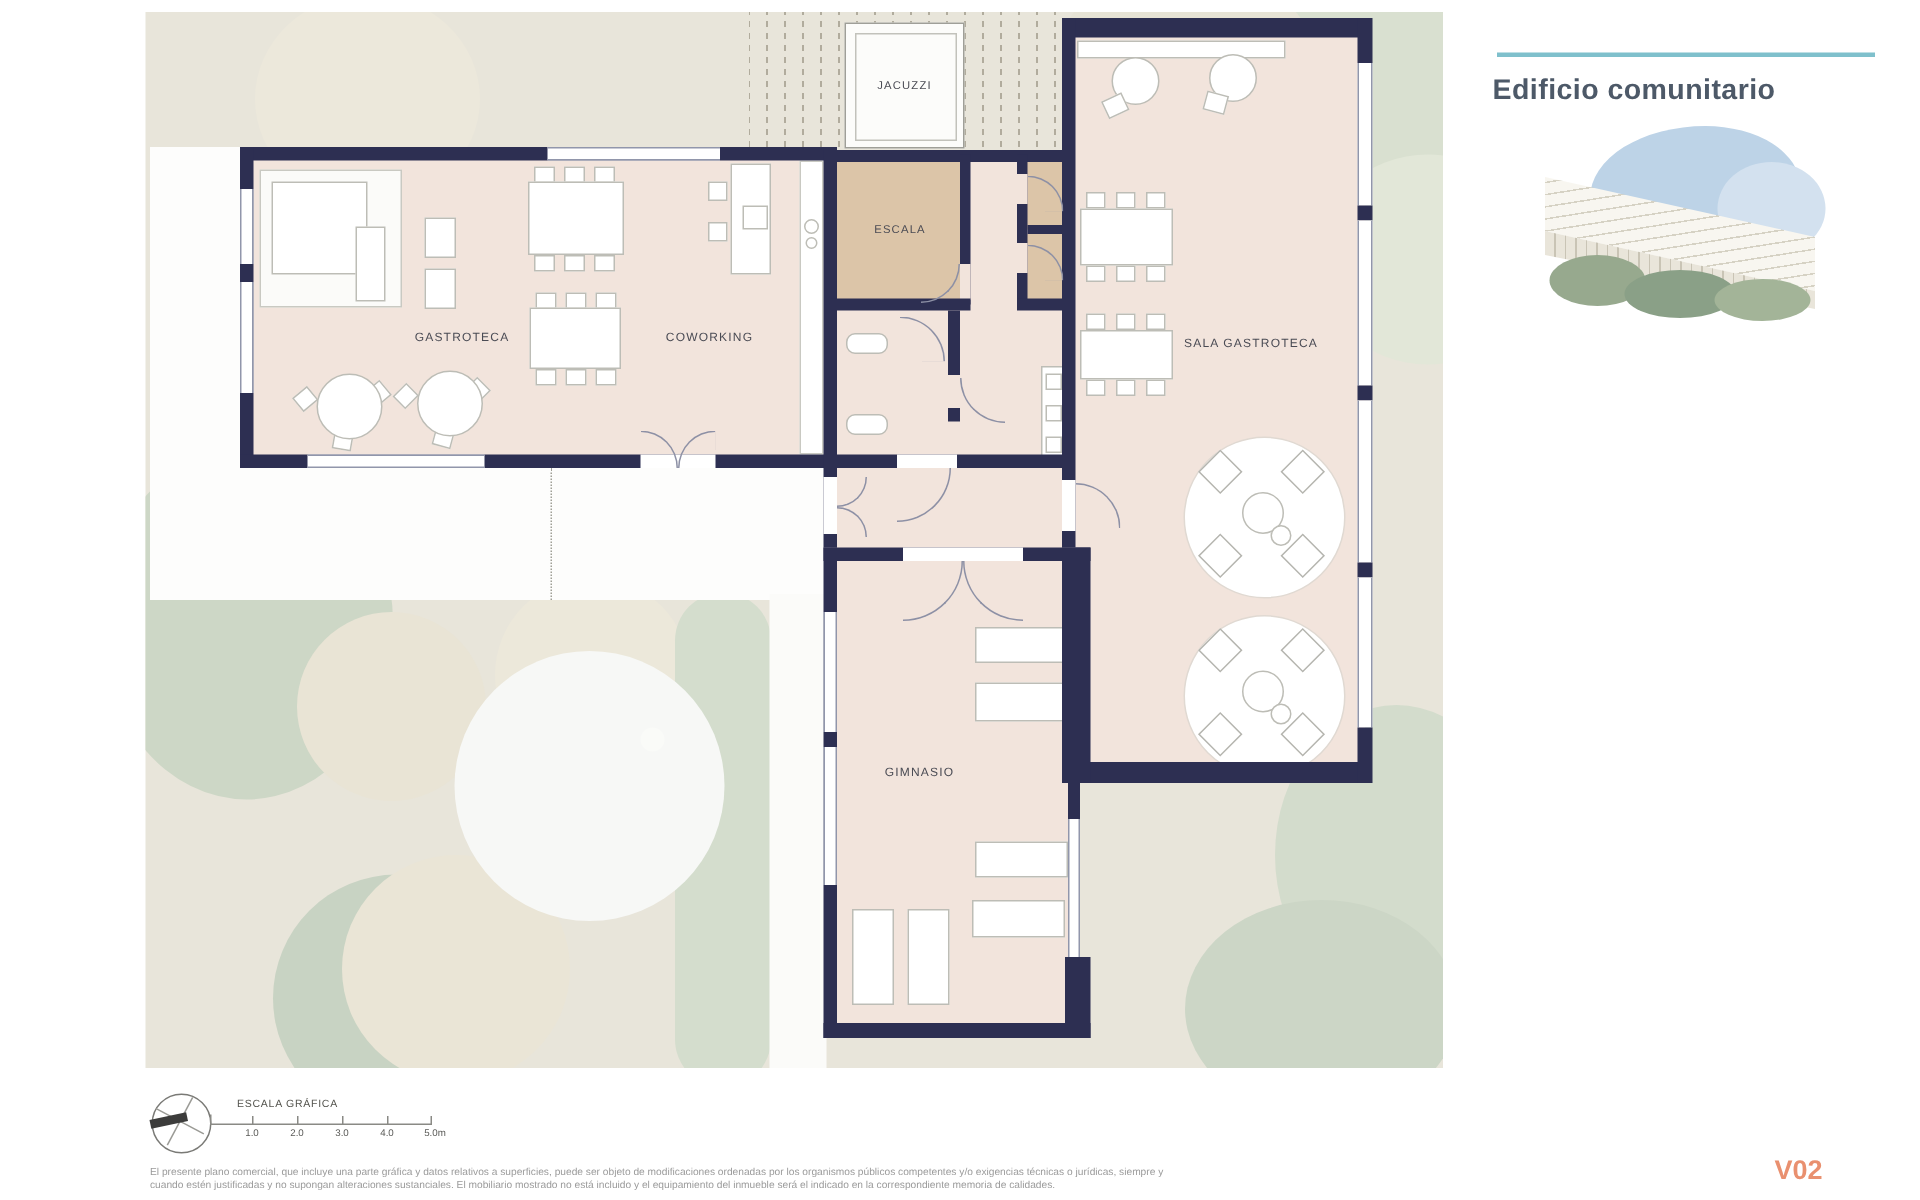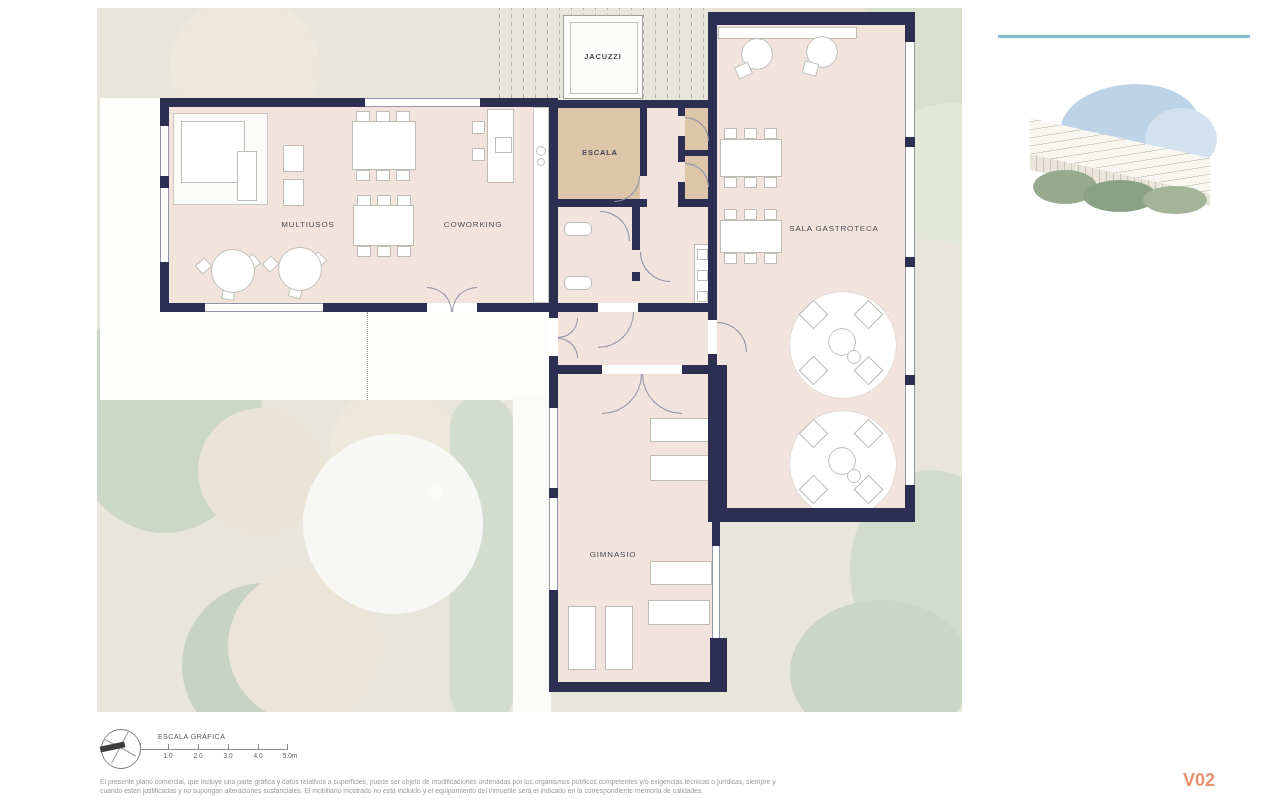--- a/index.html
+++ b/index.html
@@ -12,21 +12,21 @@
   .gap{position:absolute;background:#fff;}
   .fill{position:absolute;}
   .f{position:absolute;background:#fff;border:1px solid #bdbdb6;box-sizing:border-box;}
   .fc{border-radius:50%;}
   .arc{position:absolute;border:0 solid #8d90a5;box-sizing:border-box;background:transparent;}
   .a1{border-radius:100% 0 0 0;border-width:1px 0 0 1px;}
   .a2{border-radius:0 100% 0 0;border-width:1px 1px 0 0;}
   .a3{border-radius:0 0 100% 0;border-width:0 1px 1px 0;}
   .a4{border-radius:0 0 0 100%;border-width:0 0 1px 1px;}
   .rlabel{position:absolute;transform:translateX(-50%);font-size:8px;letter-spacing:.8px;color:#4a4b54;white-space:nowrap;}
-  .rlabel.sm{font-size:7.5px;font-weight:bold;}
+  .rlabel.sm{font-size:7.5px;}
   .deck{position:absolute;background:
     repeating-linear-gradient(0deg,#e8e5da 0 4px,transparent 4px 8px),
     repeating-linear-gradient(90deg,transparent 0 11px,#b1ac9d 11px 12px),
     #e8e5da;}
   .tick{position:absolute;width:1px;height:6px;background:#8a8a85;}
   .ticklab{position:absolute;transform:translateX(-50%);font-size:6.5px;color:#5a5a57;}
   .scaleline{position:absolute;height:1px;background:#8a8a85;}
   .disc{font-size:6.8px;line-height:8.6px;color:#9b9b9b;}
 </style>
 </head>
@@ -223,24 +223,24 @@
   <div class="door-arc arc a4" style="left:640px;top:252px;width:30px;height:30px;"></div>
   <div class="door-arc arc a3" style="left:598px;top:312px;width:36px;height:36px;"></div>
   <div class="door-arc arc a3" style="left:558px;top:318px;width:20px;height:20px;"></div>
   <div class="door-arc arc a2" style="left:558px;top:338px;width:20px;height:20px;"></div>
   <div class="door-arc arc a2" style="left:717px;top:322px;width:30px;height:30px;"></div>
   <div class="door-arc arc a3" style="left:602px;top:374px;width:40px;height:40px;"></div>
   <div class="door-arc arc a4" style="left:642px;top:374px;width:40px;height:40px;"></div>
 
   <div class="rlabel sm" style="left:603px;top:52px;">JACUZZI</div>
   <div class="rlabel sm" style="left:600px;top:148px;">ESCALA</div>
-  <div class="rlabel" style="left:308px;top:220px;">MULTIUSOS</div>
+  <div class="rlabel" style="left:308px;top:220px;">GASTROTECA</div>
   <div class="rlabel" style="left:473px;top:220px;">COWORKING</div>
   <div class="rlabel" style="left:834px;top:224px;">SALA GASTROTECA</div>
-  <div class="rlabel" style="left:613px;top:510px;margin-top:40px;">GIMNASIO</div>
+  <div class="rlabel" style="left:613px;top:510px;">GIMNASIO</div>
 
   <div class="compass fill" style="left:101px;top:729px;width:38px;height:38px;border:1px solid #7a7a76;border-radius:50%;"></div>
   <div class="compass-line fill" style="left:102px;top:747px;width:36px;height:1px;background:#9a9a95;transform:rotate(28deg);"></div>
   <div class="compass-line fill" style="left:102px;top:747px;width:36px;height:1px;background:#9a9a95;transform:rotate(118deg);"></div>
   <div class="compass-needle fill" style="left:100px;top:744px;width:25px;height:6px;background:#3c3c3b;transform:rotate(-12deg);"></div>
 
   <div class="scale-title fill" style="left:158px;top:733px;font-size:7px;letter-spacing:.5px;color:#55554f;">ESCALA GRÁFICA</div>
   <div class="scaleline" style="left:140px;top:749px;width:148px;"></div>
   <div class="tick" style="left:140px;top:743px;height:7px;"></div>
   <div class="tick" style="left:168px;top:744px;"></div>
@@ -248,20 +248,21 @@
   <div class="tick" style="left:228px;top:744px;"></div>
   <div class="tick" style="left:258px;top:744px;"></div>
   <div class="tick" style="left:287px;top:744px;"></div>
   <div class="ticklab" style="left:168px;top:752px;">1.0</div>
   <div class="ticklab" style="left:198px;top:752px;">2.0</div>
   <div class="ticklab" style="left:228px;top:752px;">3.0</div>
   <div class="ticklab" style="left:258px;top:752px;">4.0</div>
   <div class="ticklab" style="left:290px;top:752px;">5.0m</div>
 
   <div class="accent-rule fill" style="left:998px;top:35px;width:252px;height:3px;background:#7fc0cc;"></div>
+  <div class="panel-title fill" style="left:995px;top:50px;font-size:19px;font-weight:bold;color:#4d5968;letter-spacing:.3px;">Edificio comunitario</div>
 
   <div class="illustration fill" style="left:1025px;top:78px;width:190px;height:135px;">
     <div class="sky blob" style="left:35px;top:6px;width:140px;height:80px;background:#bdd3e7;border-radius:55% 45% 60% 40% / 60% 50% 50% 40%;"></div>
     <div class="sky blob" style="left:120px;top:30px;width:72px;height:62px;background:#d3e1ef;"></div>
     <div class="building fill" style="left:5px;top:28px;width:180px;height:100px;background:repeating-linear-gradient(171deg,#f8f6f0 0 7px,#d6d2c4 7px 8px);clip-path:polygon(0 12%,100% 52%,100% 88%,0 48%);"></div>
     <div class="building fill" style="left:5px;top:28px;width:180px;height:100px;background:repeating-linear-gradient(90deg,#e9e5da 0 6px,#c9c4b5 6px 7px);clip-path:polygon(0 48%,100% 88%,100% 100%,0 64%);"></div>
     <div class="vegetation blob" style="left:8px;top:92px;width:64px;height:34px;background:#97a98e;"></div>
     <div class="vegetation blob" style="left:58px;top:102px;width:74px;height:32px;background:#8aa087;"></div>
     <div class="vegetation blob" style="left:118px;top:108px;width:64px;height:28px;background:#a3b498;"></div>
   </div>

